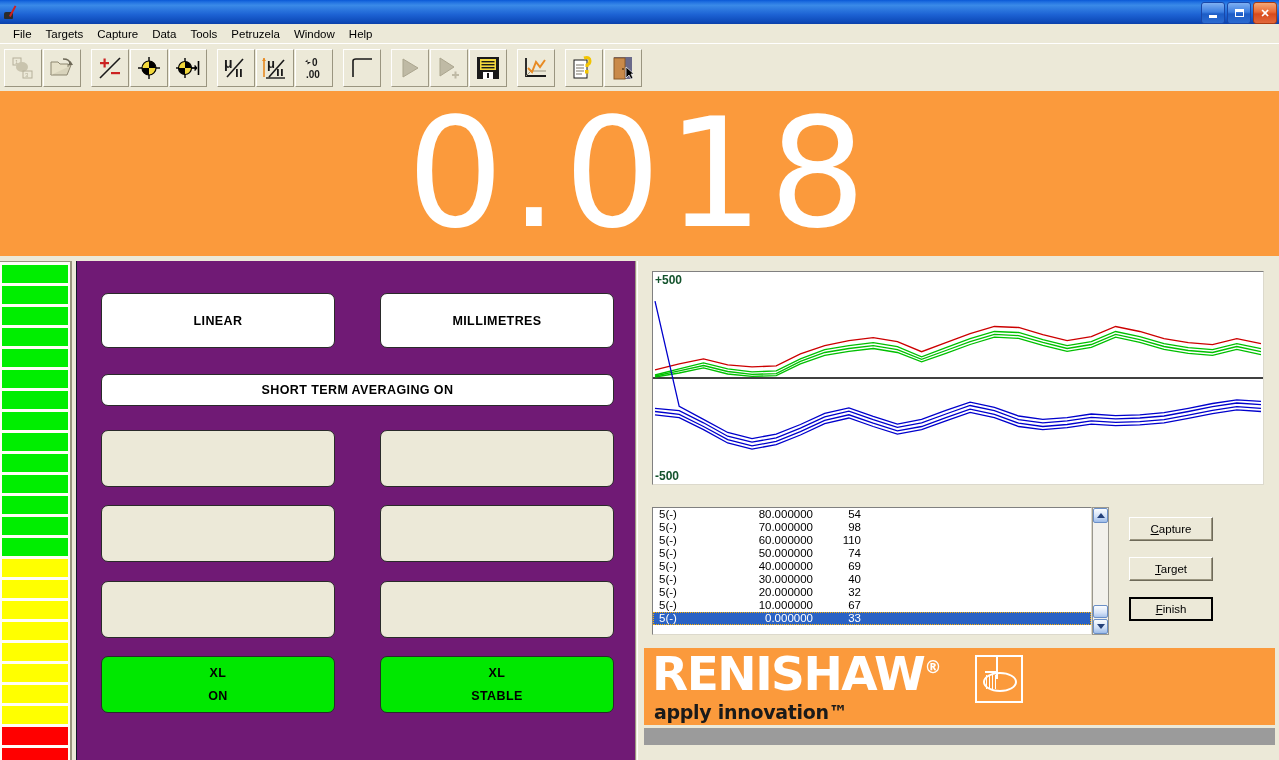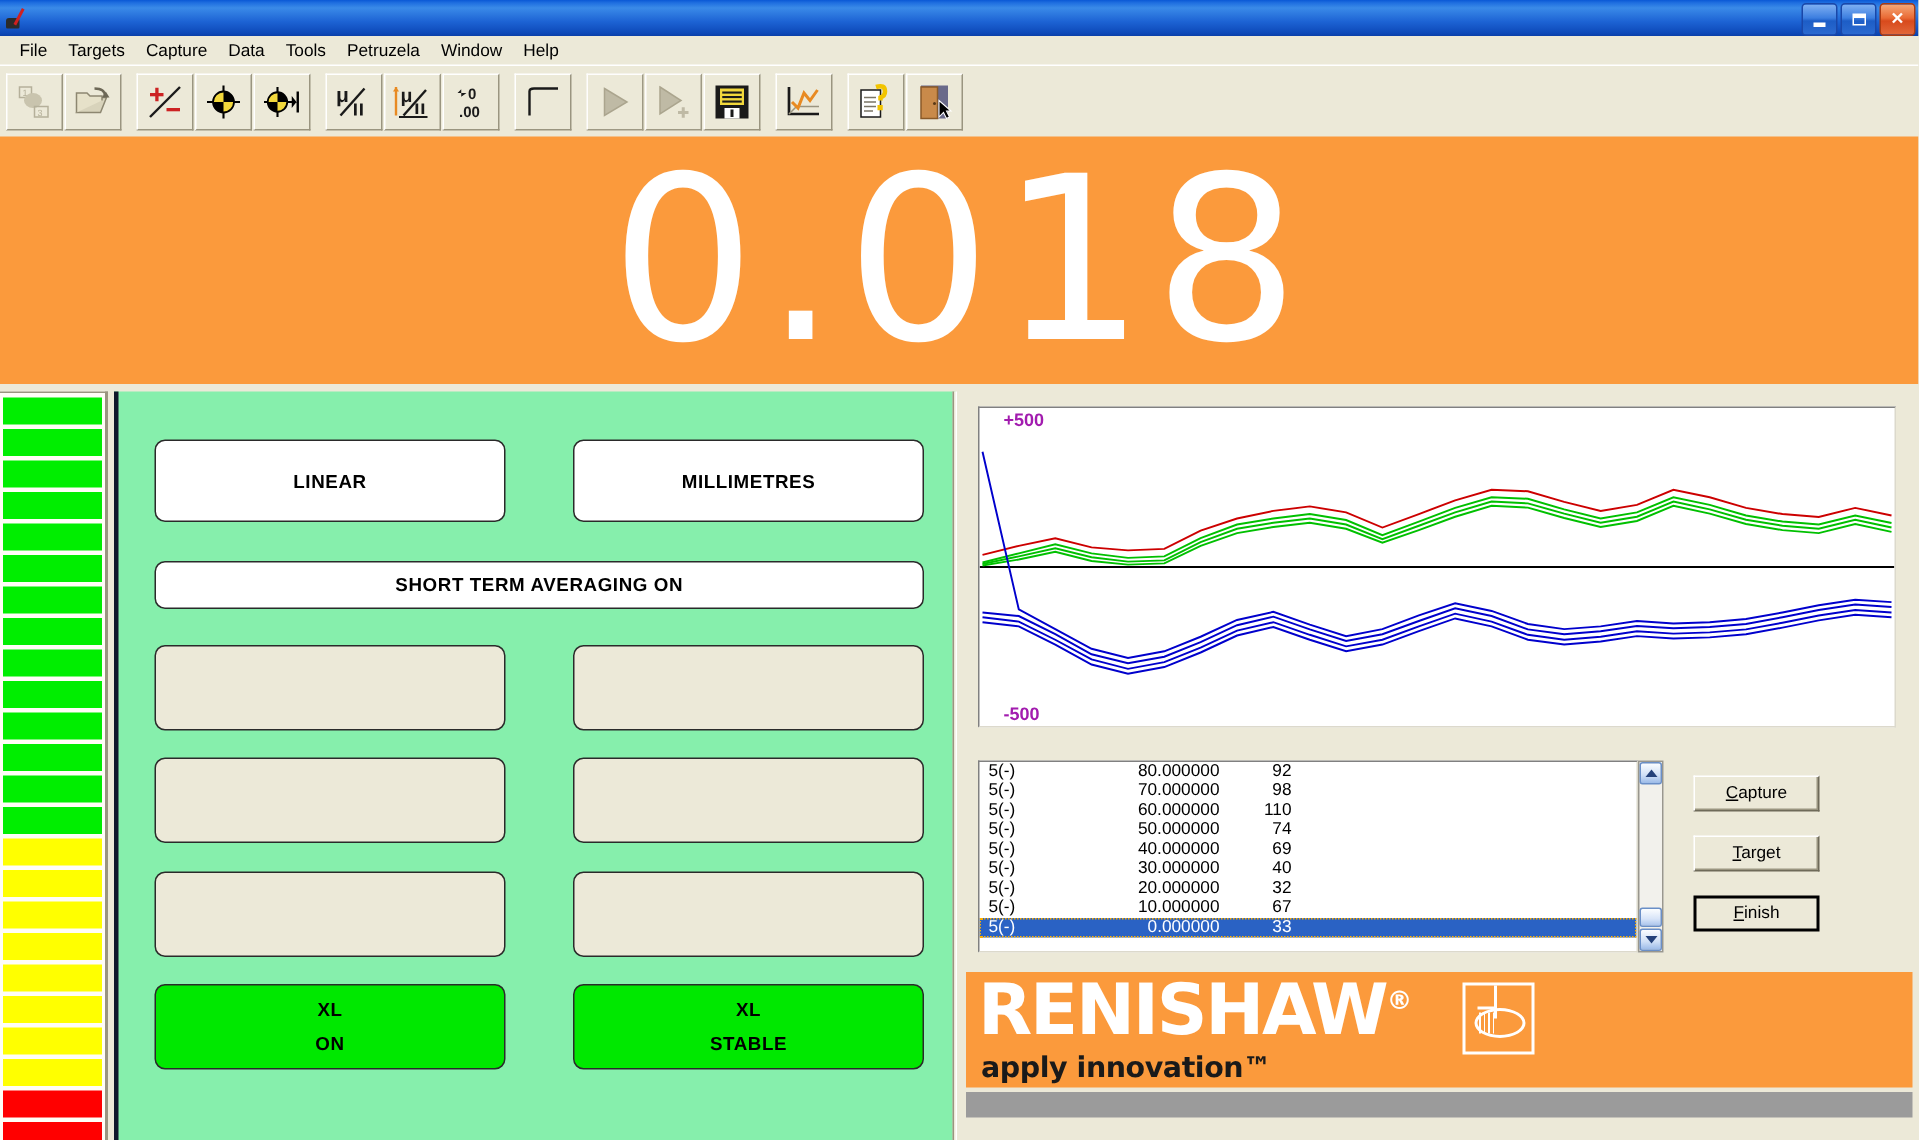--- a/index.html
+++ b/index.html
@@ -57,39 +57,39 @@
   .lower{position:absolute;left:0;top:259px;width:1279px;height:501px;background:#ece9d8;}
 
   
   .sigwrap{position:absolute;left:0;top:2px;width:72px;height:499px;
     background:#fffdf6;border-right:2px solid #9a9580;box-sizing:border-box;
     border-top:1px solid #9a9580;}
   .seg{height:18px;margin:0 2px 3px 2px;}
   .sigwrap .seg:first-child{margin-top:3px;}
 
   
-  .center{position:absolute;left:76px;top:2px;width:558px;height:499px;background:#86efac;
-    border-left:3px solid #0f172a;}
+  .center{position:absolute;left:76px;top:2px;width:558px;height:499px;background:#701a75;
+    border-left:1px solid #0f172a;}
   .pnl{position:absolute;background:#ece9d8;border:1px solid #2a2a2a;border-radius:7px;
     box-sizing:border-box;display:flex;flex-direction:column;align-items:center;justify-content:center;
     font-size:12.5px;font-weight:bold;color:#000;letter-spacing:.4px;}
   .pnl.white{background:#fff;}
   .pnl.green{background:#00e800;}
   .pnl .l2{margin-top:9px;}
 
   .divider{position:absolute;left:635px;top:2px;width:3px;height:499px;
     border-left:1px solid #9a9580;border-right:1px solid #fff;box-sizing:border-box;background:#ece9d8;}
 
   
   .right{position:absolute;left:640px;top:0px;width:639px;height:501px;background:#ece9d8;}
 
   .graph{position:absolute;left:12px;top:12px;width:612px;height:214px;background:#fff;
     border-top:1px solid #808080;border-left:1px solid #808080;border-right:1px solid #dcd9cc;border-bottom:1px solid #dcd9cc;
     box-sizing:border-box;overflow:hidden;}
-  .graph .lbl{position:absolute;left:16px;font-size:12px;font-weight:bold;color:#a21caf;font-family:"Liberation Sans",sans-serif;}
+  .graph .lbl{position:absolute;left:2px;font-size:12px;font-weight:bold;color:#14532d;font-family:"Liberation Sans",sans-serif;}
   .graph .lbl.top{top:1px;}
   .graph .lbl.bot{bottom:1px;margin-top:36px;}
 
   .thead{position:absolute;left:14px;top:228px;width:600px;height:16px;font-size:11.5px;color:#000;}
   .thead span{position:absolute;white-space:nowrap;}
 
   .listbox{position:absolute;left:12px;top:248px;width:440px;height:128px;background:#fff;
     border-top:1px solid #808080;border-left:1px solid #808080;border-right:1px solid #dcd9cc;border-bottom:1px solid #dcd9cc;
     box-sizing:border-box;overflow:hidden;}
   .lrow{height:13px;line-height:13px;font-size:11.5px;color:#000;position:relative;white-space:nowrap;}
@@ -411,21 +411,21 @@
           </svg>
         <div class="lbl top">+500</div>
         <div class="lbl bot">-500</div>
       </div>
 
 
       <div class="listbox" id="listbox">
           <div class="lrow">
             <span class="c-run">5(-)</span>
             <span class="c-tgt">80.000000</span>
-            <span class="c-err">92</span>
+            <span class="c-err">54</span>
           </div>
           <div class="lrow">
             <span class="c-run">5(-)</span>
             <span class="c-tgt">70.000000</span>
             <span class="c-err">98</span>
           </div>
           <div class="lrow">
             <span class="c-run">5(-)</span>
             <span class="c-tgt">60.000000</span>
             <span class="c-err">110</span>

